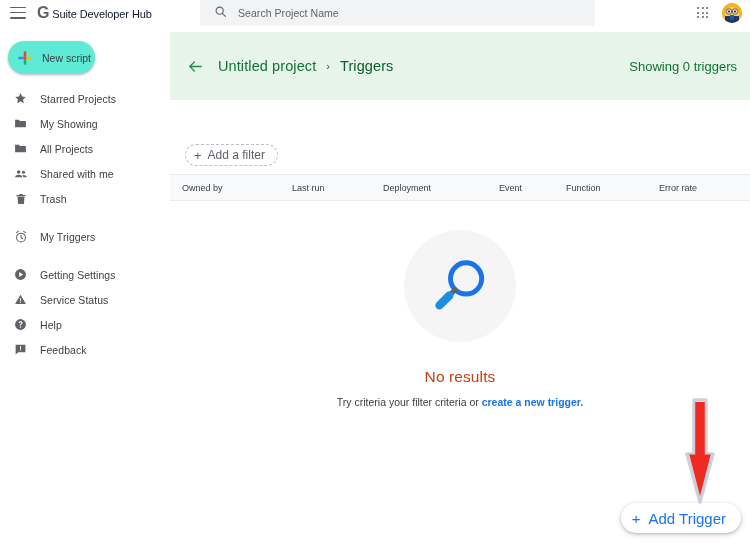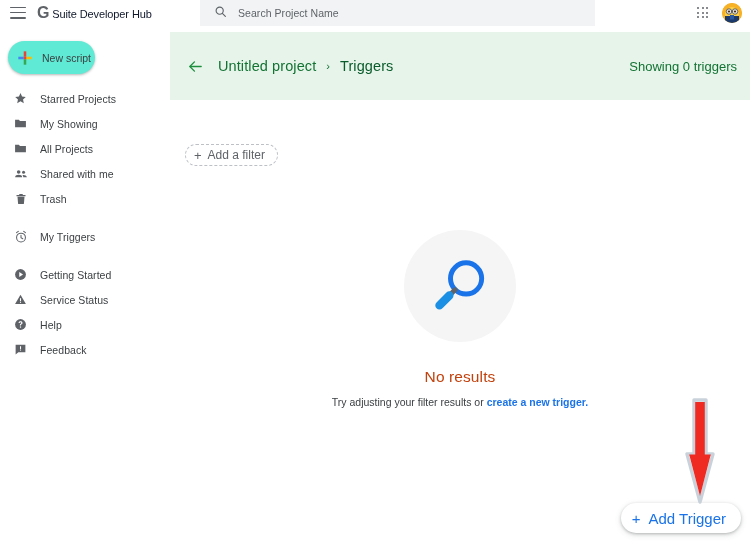--- a/index.html
+++ b/index.html
@@ -256,21 +256,21 @@
       <div class="nav-gap"></div>
 
       <div class="nav-group">
         <div class="nav-item">
           <span class="nav-ico">
             <svg width="13" height="13" viewBox="0 0 24 24" fill="#5f6368">
                 <circle cx="12" cy="12" r="10"></circle>
                 <path d="M9.7 7.6l7 4.4-7 4.4z" fill="#fff"></path>
               </svg>
           </span>
-          <span class="nav-lbl">Getting Started</span>
+          <span class="nav-lbl">Getting Settings</span>
         </div>
         <div class="nav-item">
           <span class="nav-ico">
             <svg width="13" height="13" viewBox="0 0 24 24" fill="#5f6368">
                 <path d="M12 3l10 17.4H2z"></path>
                 <rect x="11" y="9.6" width="2" height="5.4" fill="#fff"></rect>
                 <rect x="11" y="16.2" width="2" height="2" fill="#fff"></rect>
               </svg>
           </span>
           <span class="nav-lbl">Service Status</span>
@@ -315,32 +315,40 @@
       <span class="showing">Showing 0 triggers</span>
     </div>
 
     <div class="filterbar">
       <div class="chip">
         <span class="plus">+</span>
         <span class="txt">Add a filter</span>
       </div>
     </div>
 
+    <div class="thead">
+      <span class="th" style="left:12px">Owned by</span>
+      <span class="th" style="left:122px">Last run</span>
+      <span class="th" style="left:213px">Deployment</span>
+      <span class="th" style="left:329px">Event</span>
+      <span class="th" style="left:396px">Function</span>
+      <span class="th" style="left:489px">Error rate</span>
+    </div>
 
     <div class="empty">
       <div class="circle">
         <svg width="76" height="76" viewBox="0 0 100 100">
           <circle cx="58" cy="40" r="20.5" fill="none" stroke="#1a73e8" stroke-width="6.5"></circle>
           <line x1="43.5" y1="55" x2="36" y2="62.5" stroke="#5f6368" stroke-width="6.5" stroke-linecap="round"></line>
           <line x1="36" y1="62.5" x2="23" y2="75.5" stroke="#1a8fe3" stroke-width="11" stroke-linecap="round"></line>
         </svg>
       </div>
       <div class="empty-title">No results</div>
       <div class="empty-sub">
-        <span>Try adjusting your filter results or </span><a href="#">create a new trigger.</a>
+        <span>Try criteria your filter criteria or </span><a href="#">create a new trigger.</a>
       </div>
     </div>
 
     <div class="fab">
       <span class="fplus">+</span>
       <span class="flbl">Add Trigger</span>
     </div>
   </div>
 
   <div class="annot-arrow">

